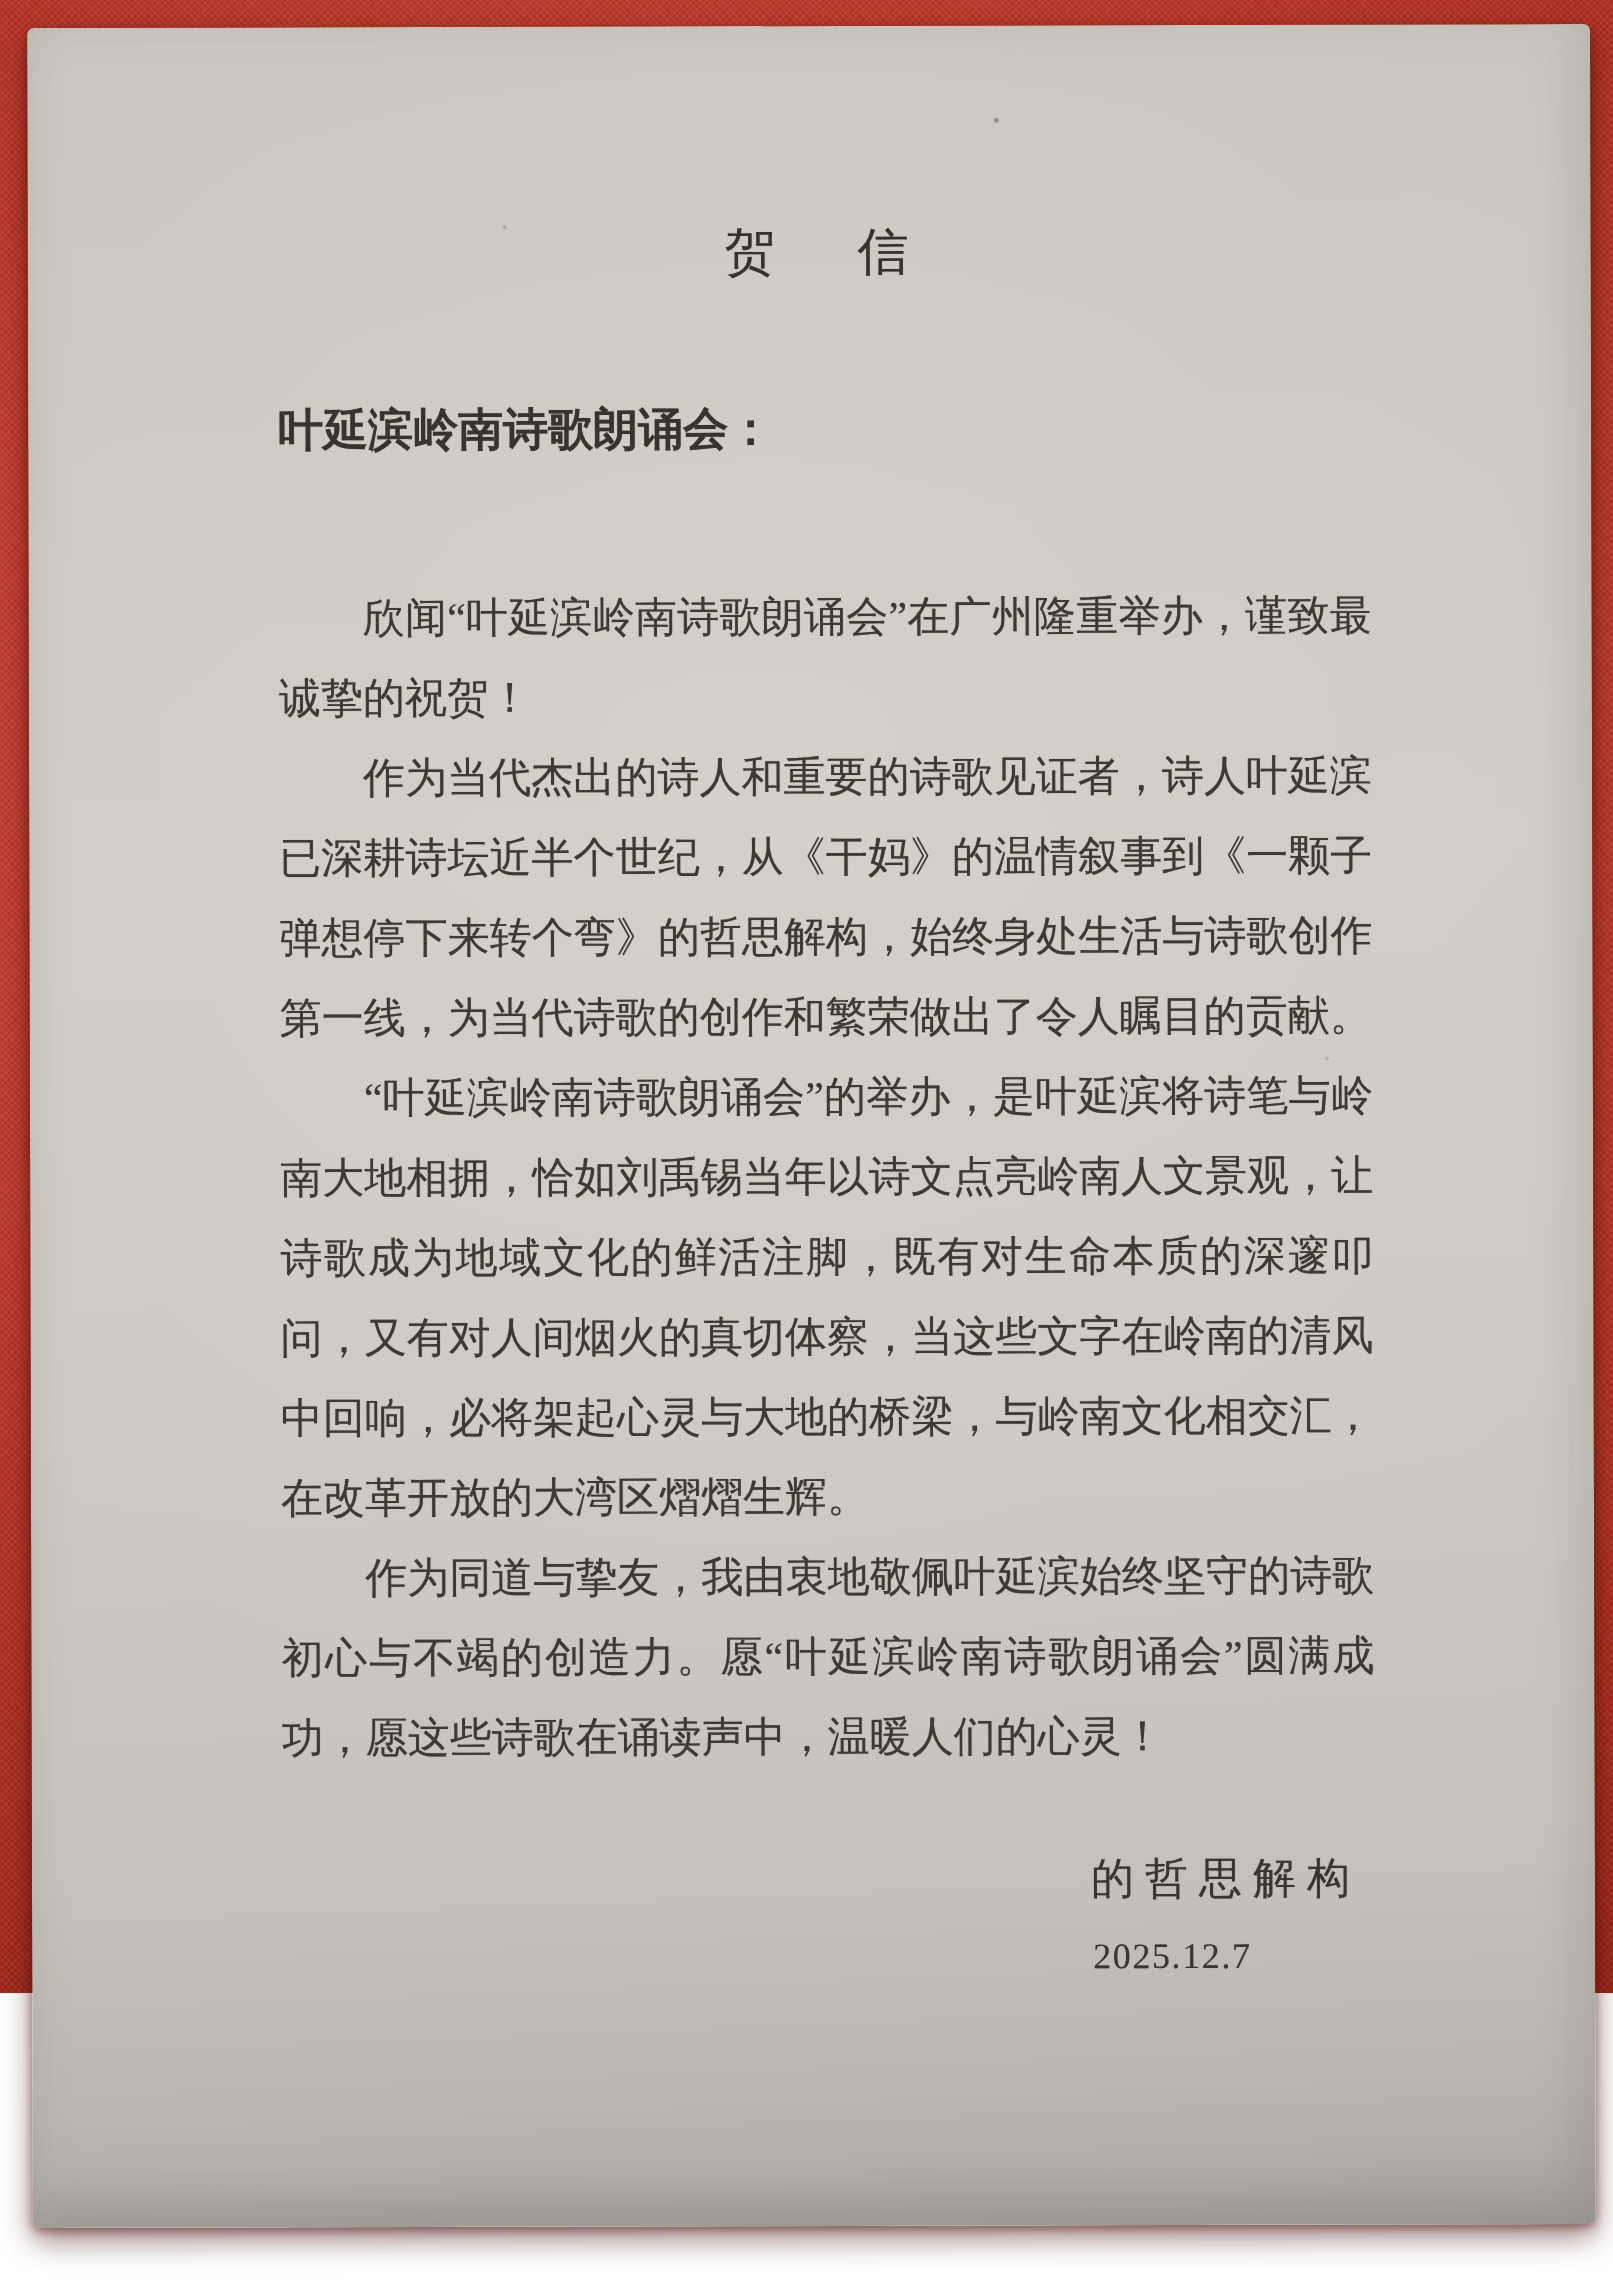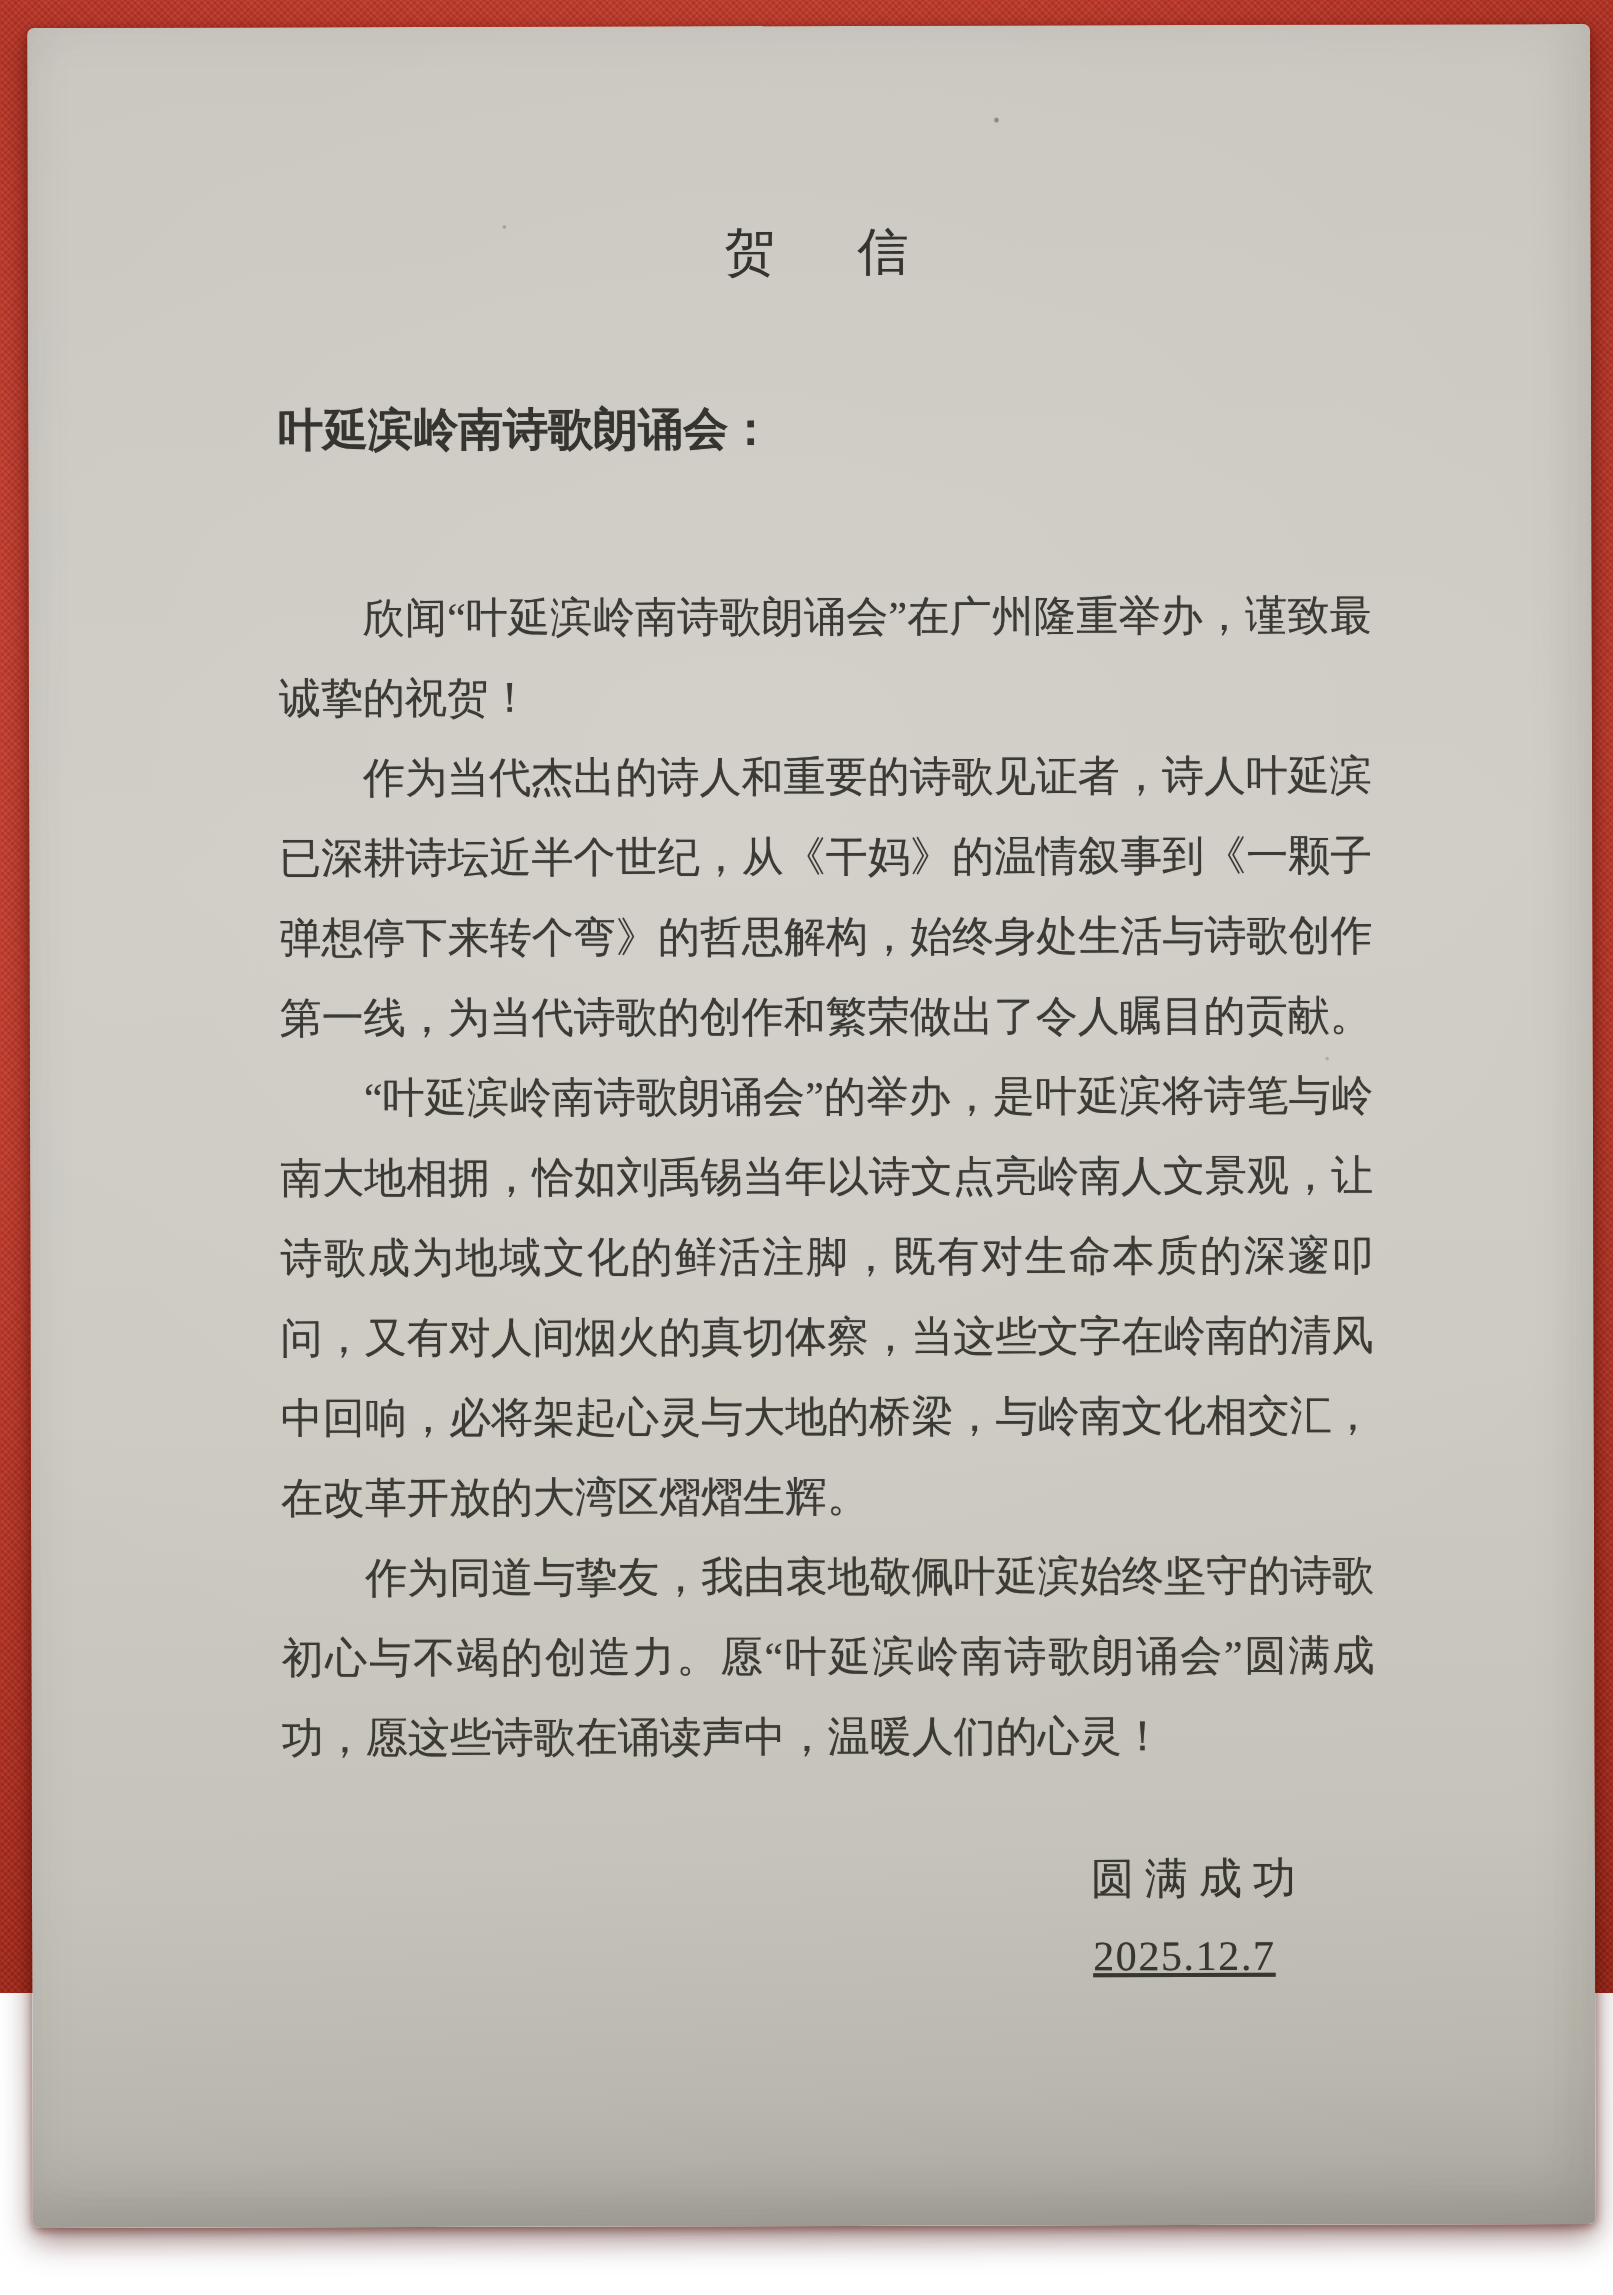--- a/index.html
+++ b/index.html
@@ -90,45 +90,44 @@
   .signature {
     margin: 78px 0 0 809px;
     font-size: 43px;
     line-height: 50px;
     letter-spacing: 11px;
     color: #383631;
   }
 
   .date {
     margin: 31px 0 0 811px;
-    font-size: 42px;
+    font-size: 36px;
     line-height: 42px;
     letter-spacing: 1.6px;
     color: #383631;
-    text-decoration: underline;
   }
 </style>
 </head>
 <body>
 
 <div class="photo">
   <div class="paper">
     <div class="letter-body">
 
       <div class="title">贺　信</div>
 
       <div class="salutation">叶延滨岭南诗歌朗诵会：</div>
 
       <div class="paragraphs">
         <p>欣闻“叶延滨岭南诗歌朗诵会”在广州隆重举办，谨致最诚挚的祝贺！</p>
         <p>作为当代杰出的诗人和重要的诗歌见证者，诗人叶延滨已深耕诗坛近半个世纪，从《干妈》的温情叙事到《一颗子弹想停下来转个弯》的哲思解构，始终身处生活与诗歌创作第一线，为当代诗歌的创作和繁荣做出了令人瞩目的贡献。</p>
         <p>“叶延滨岭南诗歌朗诵会”的举办，是叶延滨将诗笔与岭南大地相拥，恰如刘禹锡当年以诗文点亮岭南人文景观，让诗歌成为地域文化的鲜活注脚，既有对生命本质的深邃叩问，又有对人间烟火的真切体察，当这些文字在岭南的清风中回响，必将架起心灵与大地的桥梁，与岭南文化相交汇，在改革开放的大湾区熠熠生辉。</p>
         <p>作为同道与挚友，我由衷地敬佩叶延滨始终坚守的诗歌初心与不竭的创造力。愿“叶延滨岭南诗歌朗诵会”圆满成功，愿这些诗歌在诵读声中，温暖人们的心灵！</p>
       </div>
 
-      <div class="signature">圆满成功</div>
+      <div class="signature">的哲思解构</div>
 
       <div class="date">2025.12.7</div>
 
     </div>
   </div>
 </div>
 
 
 </body></html>

